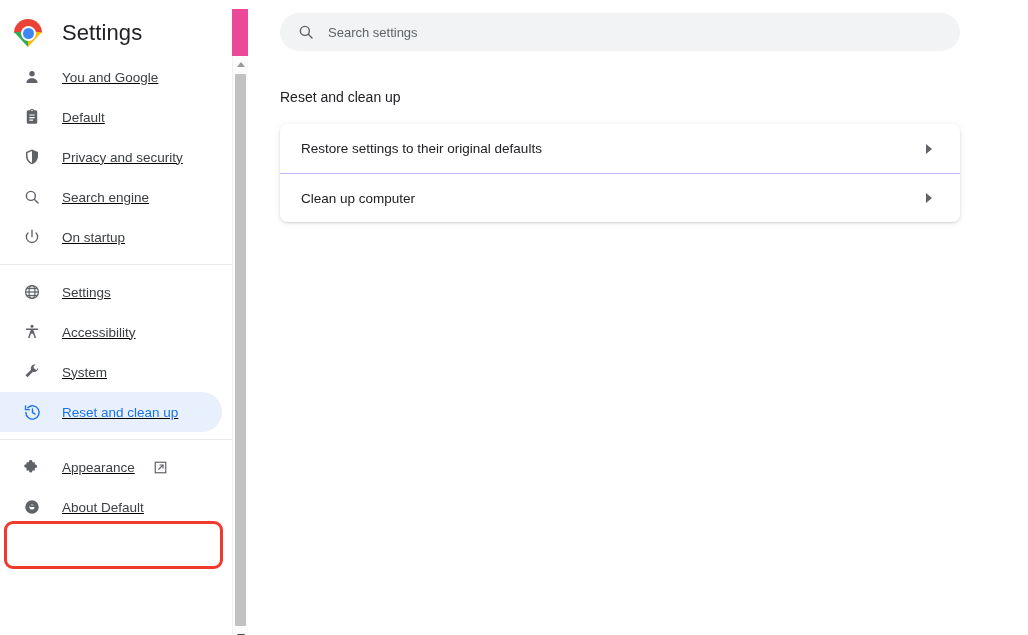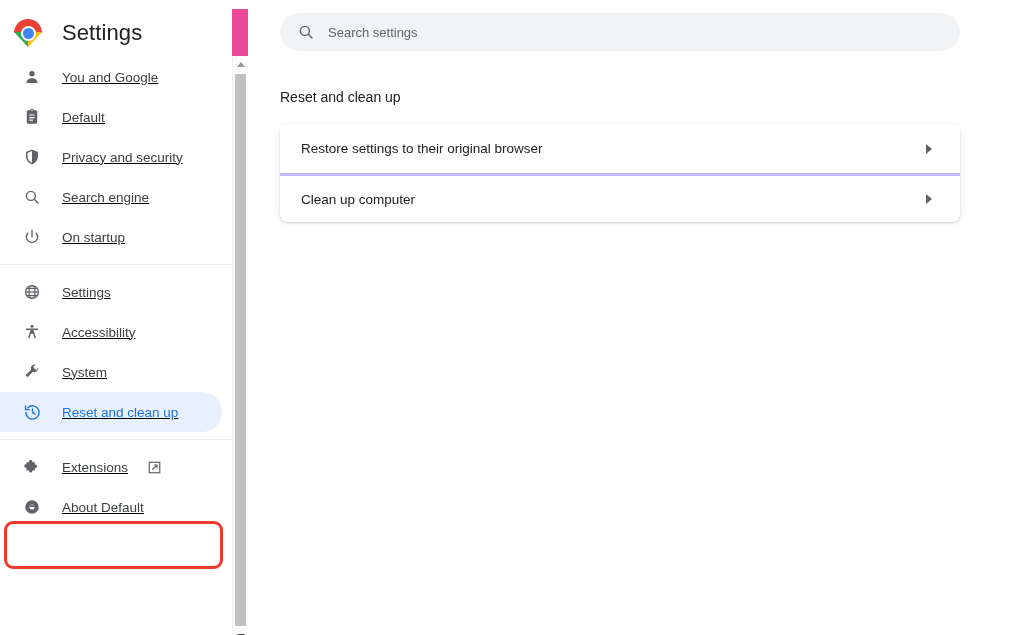--- a/index.html
+++ b/index.html
@@ -206,21 +206,21 @@
     box-shadow: 0 1px 2px rgba(60,64,67,.18), 0 1px 6px rgba(60,64,67,.10);
     overflow: hidden;
   }
   .card-row {
     height: 49px;
     display: flex; align-items: center;
     padding: 0 20px 0 21px;
     cursor: pointer;
     background: #fff;
   }
-  .card-row + .card-row { border-top: 3px solid #c4b5fd; }
+  .card-row + .card-row { border-top: 1px solid #c4b5fd; }
   .card-row .row-label {
     font-size: 13.5px;
     color: #202124;
     flex: 1;
   }
   .chev {
     width: 0; height: 0;
     border-top: 5px solid transparent;
     border-bottom: 5px solid transparent;
     border-left: 6px solid #5f6368;
@@ -350,21 +350,21 @@
 
       <div class="nav-divider"></div>
 
       <div class="nav-group">
         <div class="nav-item">
           <span class="ico">
             <svg width="18" height="18" viewBox="0 0 24 24" fill="currentColor">
                 <path d="M10.3 2.6c1.3 0 2.3.9 2.3 2 0 .4-.1.6-.1.9h3.3v3.3c.3 0 .5-.1.9-.1 1.1 0 2 1 2 2.3s-.9 2.3-2 2.3c-.4 0-.6-.1-.9-.1v3.3h-3.3c0 .3.1.5.1.9 0 1.1-1 2-2.3 2s-2.3-.9-2.3-2c0-.4.1-.6.1-.9H4.6v-3.6c-.3 0-.5.1-.9.1-1.1 0-2-1-2-2.3s.9-2.3 2-2.3c.4 0 .6.1.9.1V5.5h3.4c0-.3-.1-.5-.1-.9 0-1.1 1-2 2.4-2z"></path>
               </svg>
           </span>
-          <span class="lbl">Extensions</span>
+          <span class="lbl">Appearance</span>
           <span class="ext-link-ico">
             <svg width="15" height="15" viewBox="0 0 24 24" fill="none" stroke="currentColor" stroke-width="1.9">
                 <rect x="3.6" y="3.6" width="16.8" height="16.8"></rect>
                 <line x1="8.6" y1="15.4" x2="16" y2="8"></line>
                 <polyline points="10.5,8 16,8 16,13.5"></polyline>
               </svg>
           </span>
         </div>
 
         <div class="nav-item">
@@ -402,21 +402,21 @@
             <line x1="15" y1="15" x2="20" y2="20" stroke-linecap="round"></line>
           </svg>
       </span>
       <input id="search-input" type="text" placeholder="Search settings" style="">
     </div>
 
     <div id="section-title">Reset and clean up</div>
 
     <div id="card">
       <div class="card-row">
-        <span class="row-label">Restore settings to their original browser</span>
+        <span class="row-label">Restore settings to their original defaults</span>
         <span class="chev"></span>
       </div>
       <div class="card-row">
         <span class="row-label">Clean up computer</span>
         <span class="chev"></span>
       </div>
     </div>
 
   </div>
 </div>

